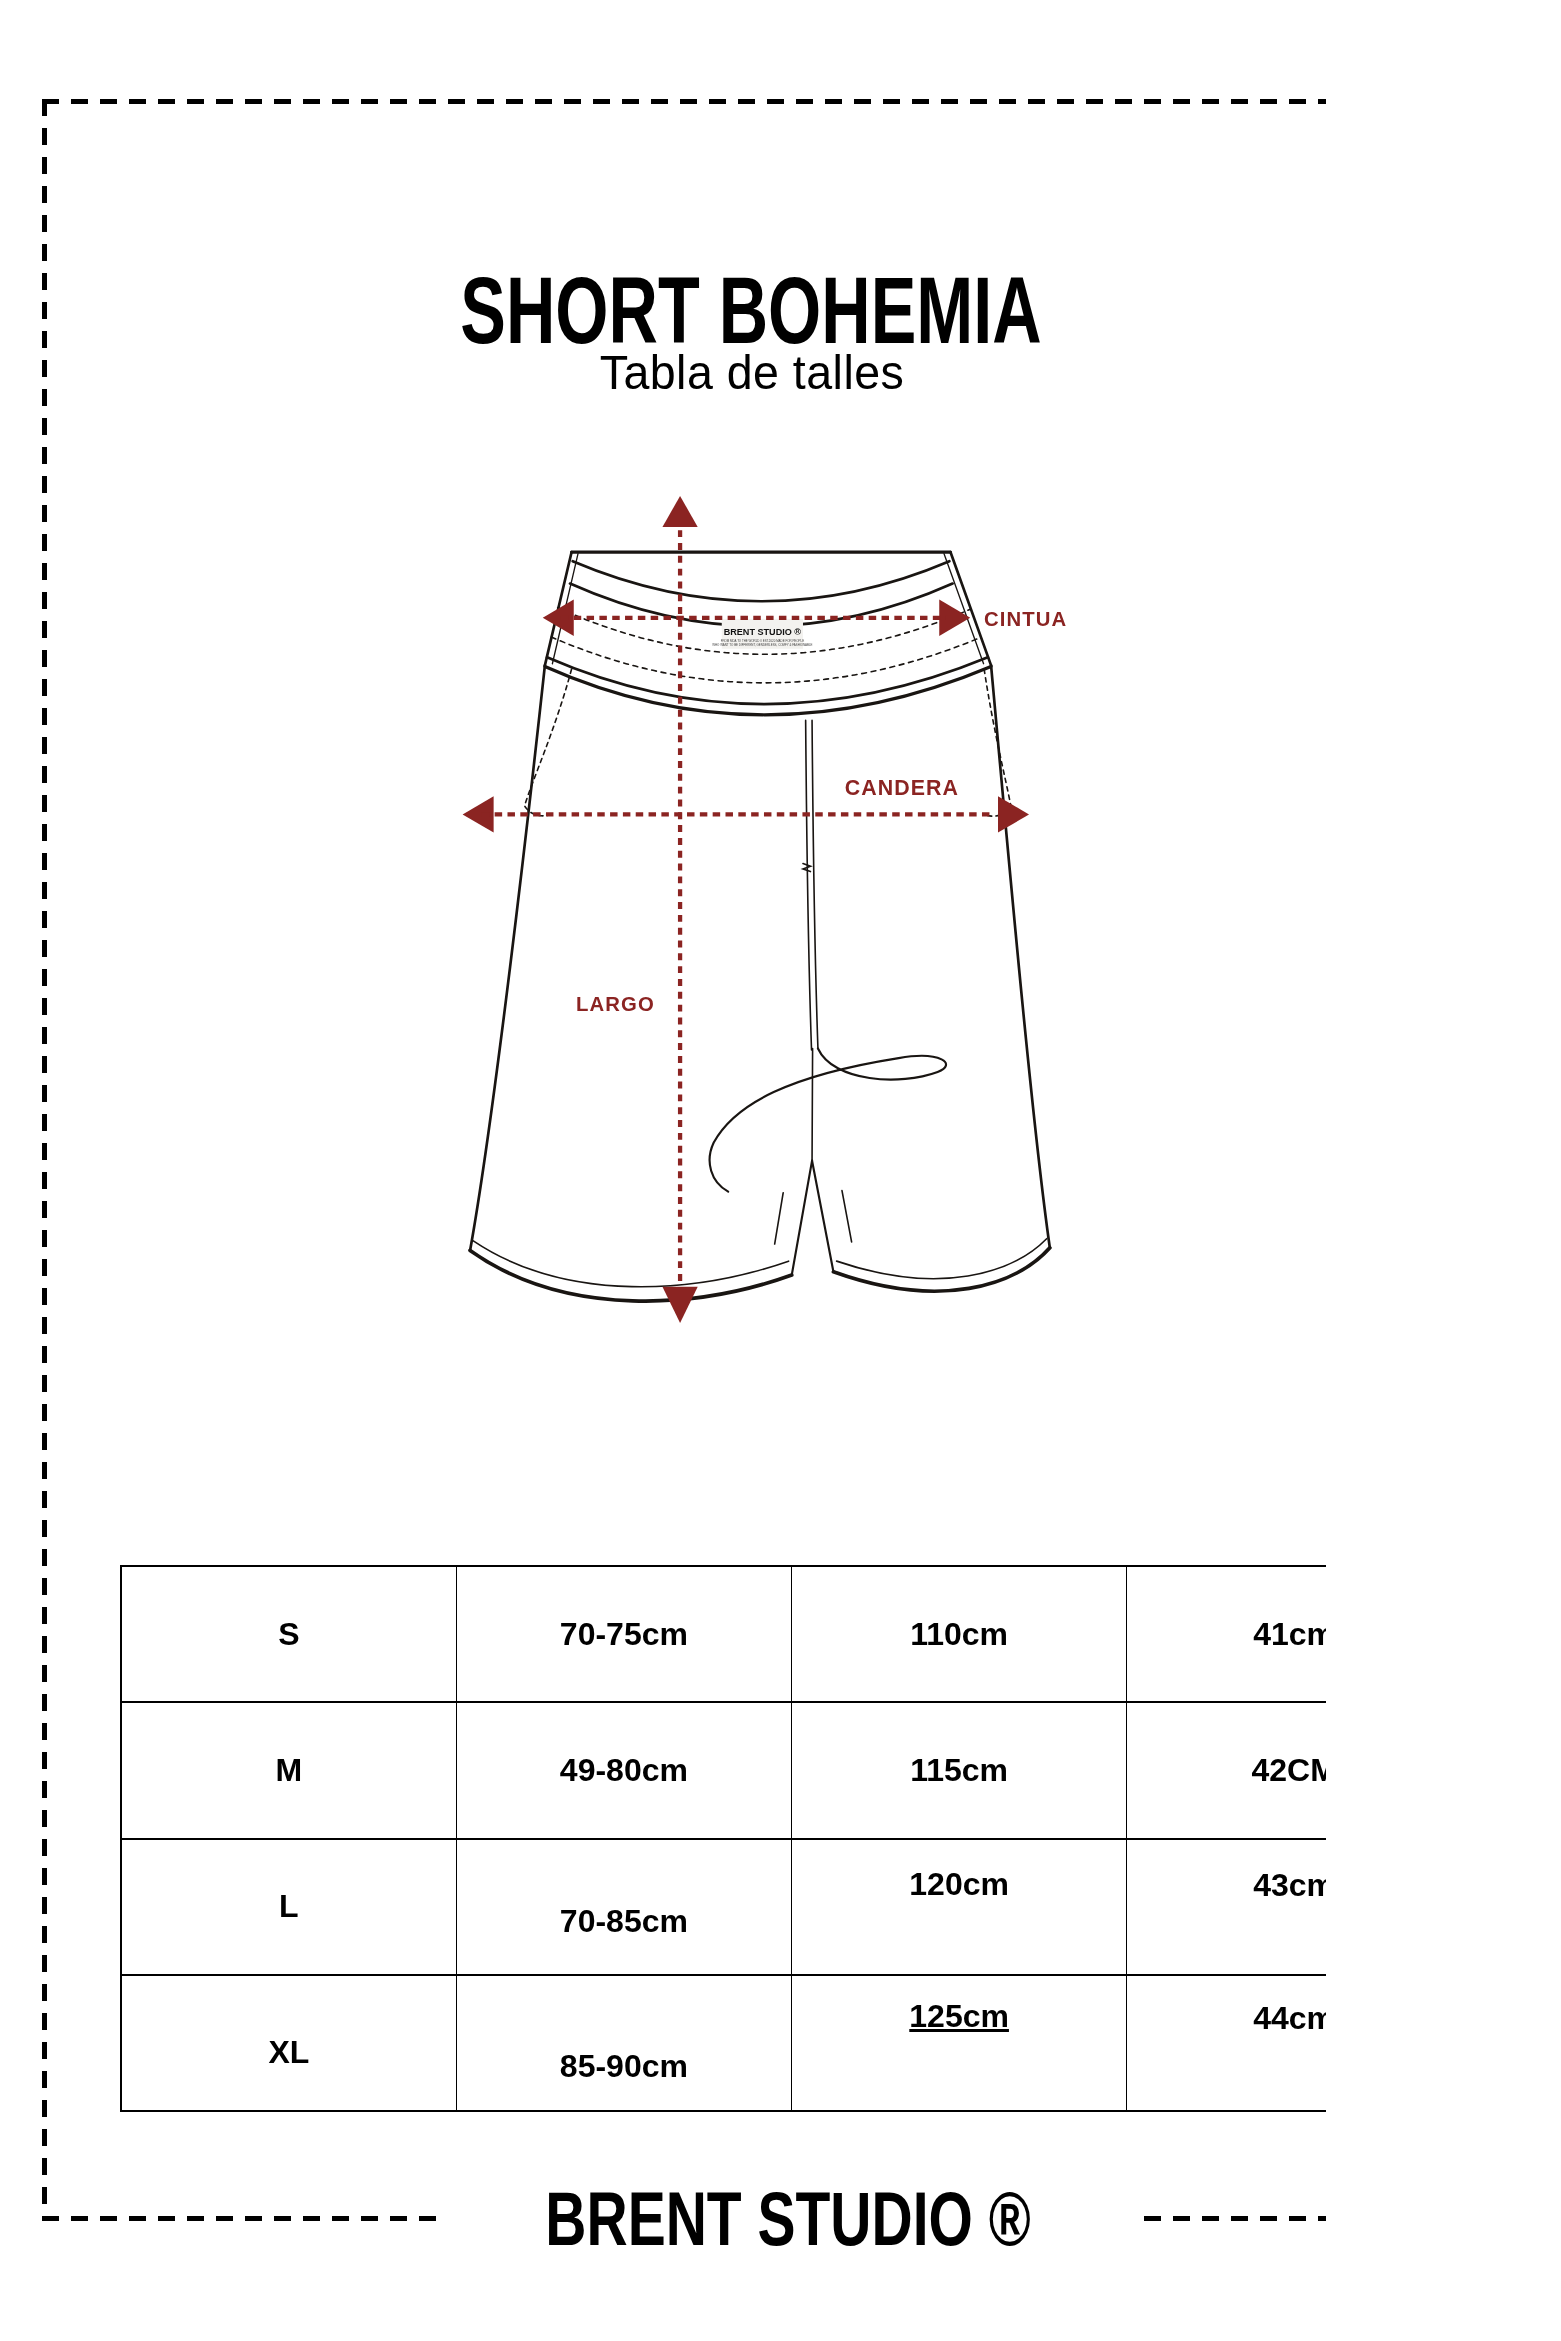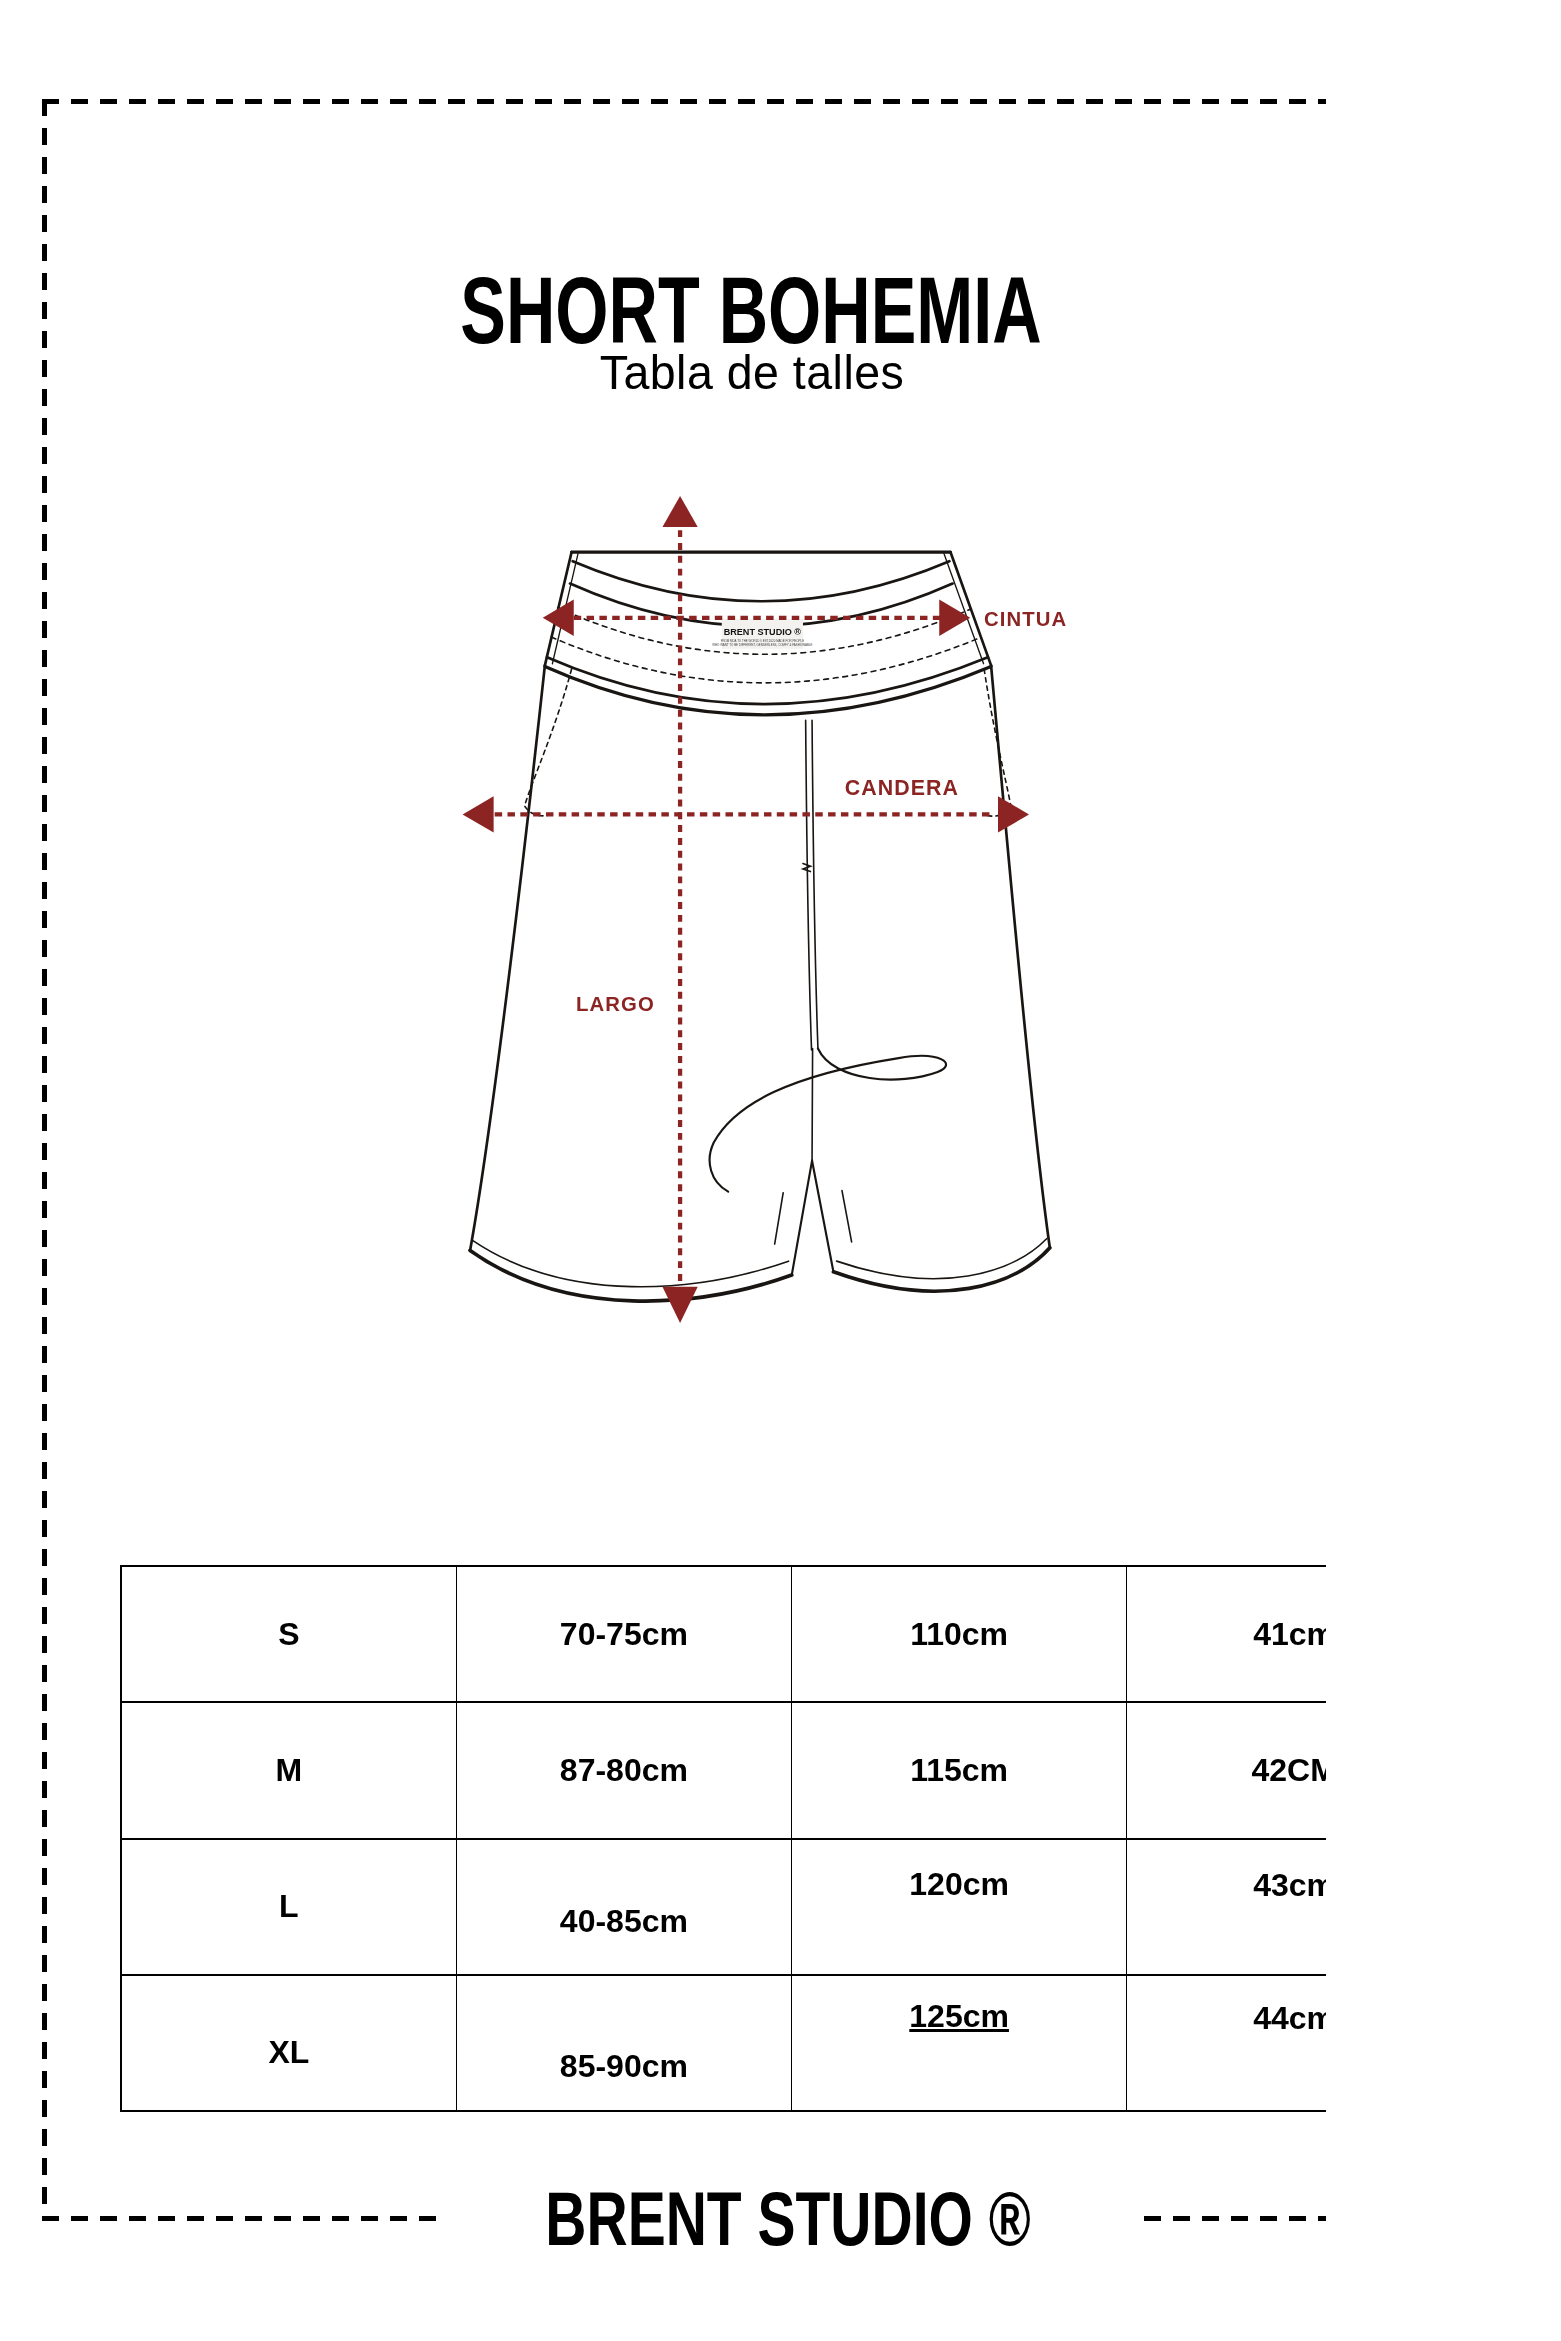--- a/index.html
+++ b/index.html
@@ -131,27 +131,27 @@
   <table class="sizes">
     <tbody>
     <tr>
       <td><span>S</span></td>
       <td><span>70-75cm</span></td>
       <td><span>110cm</span></td>
       <td><span>41cm</span></td>
     </tr>
     <tr>
       <td><span>M</span></td>
-      <td><span>87-80cm</span></td>
+      <td><span>49-80cm</span></td>
       <td><span>115cm</span></td>
       <td><span>42CM</span></td>
     </tr>
     <tr>
       <td><span>L</span></td>
-      <td><span class="dy-d28">40-85cm</span></td>
+      <td><span class="dy-d28">70-85cm</span></td>
       <td><span class="dy-u42">120cm</span></td>
       <td><span class="dy-u40">43cm</span></td>
     </tr>
     <tr>
       <td><span class="dy-d18">XL</span></td>
       <td><span class="dy-d45">85-90cm</span></td>
       <td><span class="dy-u48">125cm</span></td>
       <td><span class="dy-u45">44cm</span></td>
     </tr>
   </tbody>

